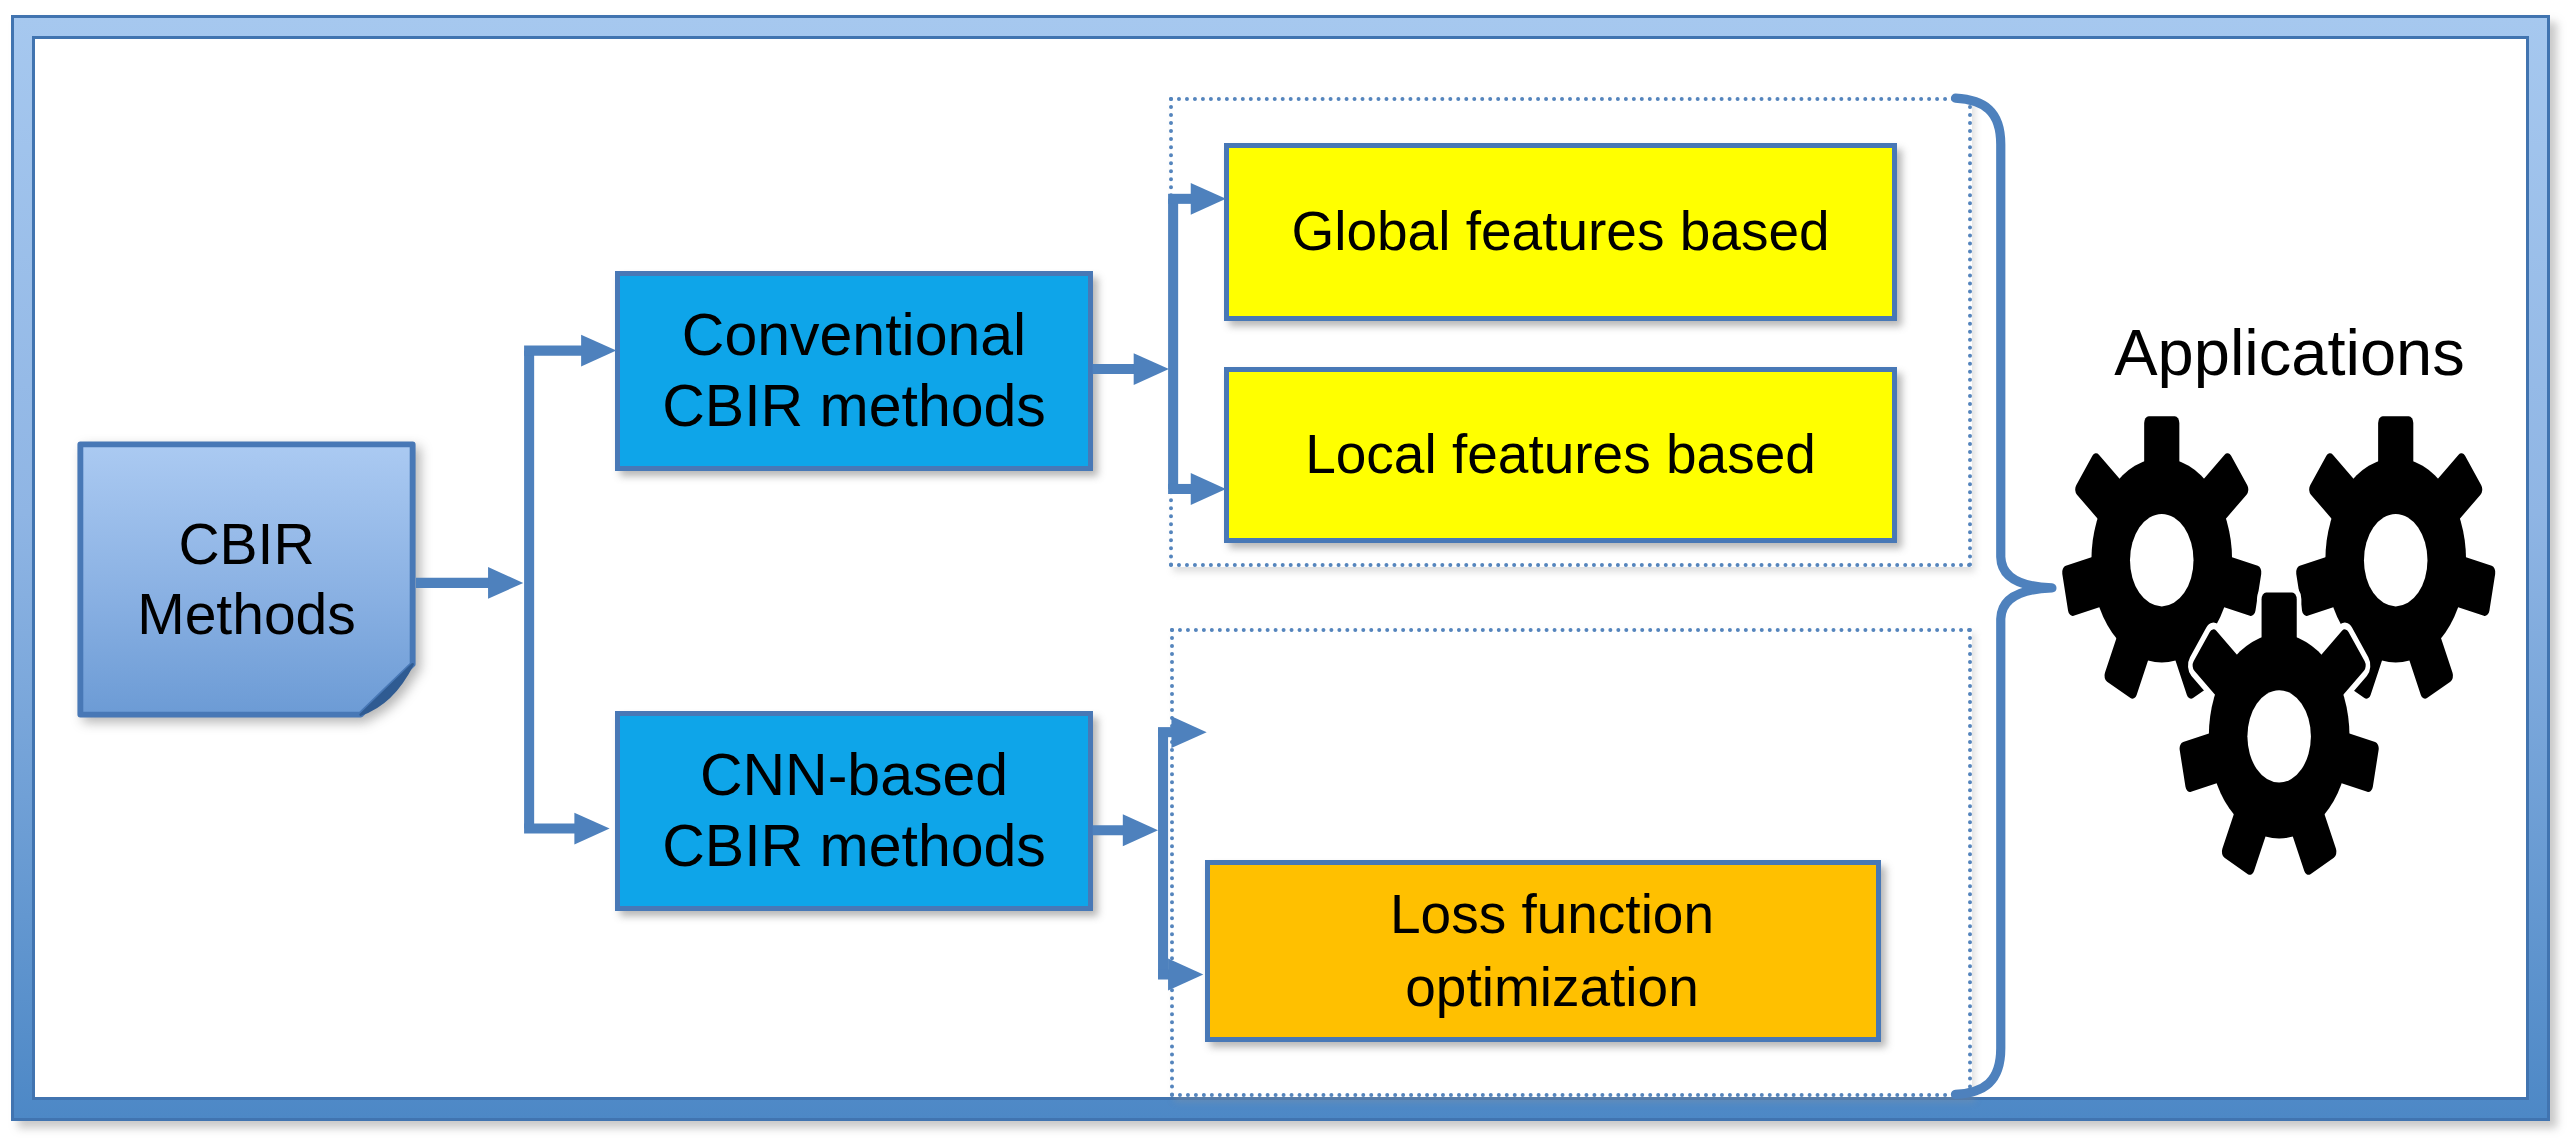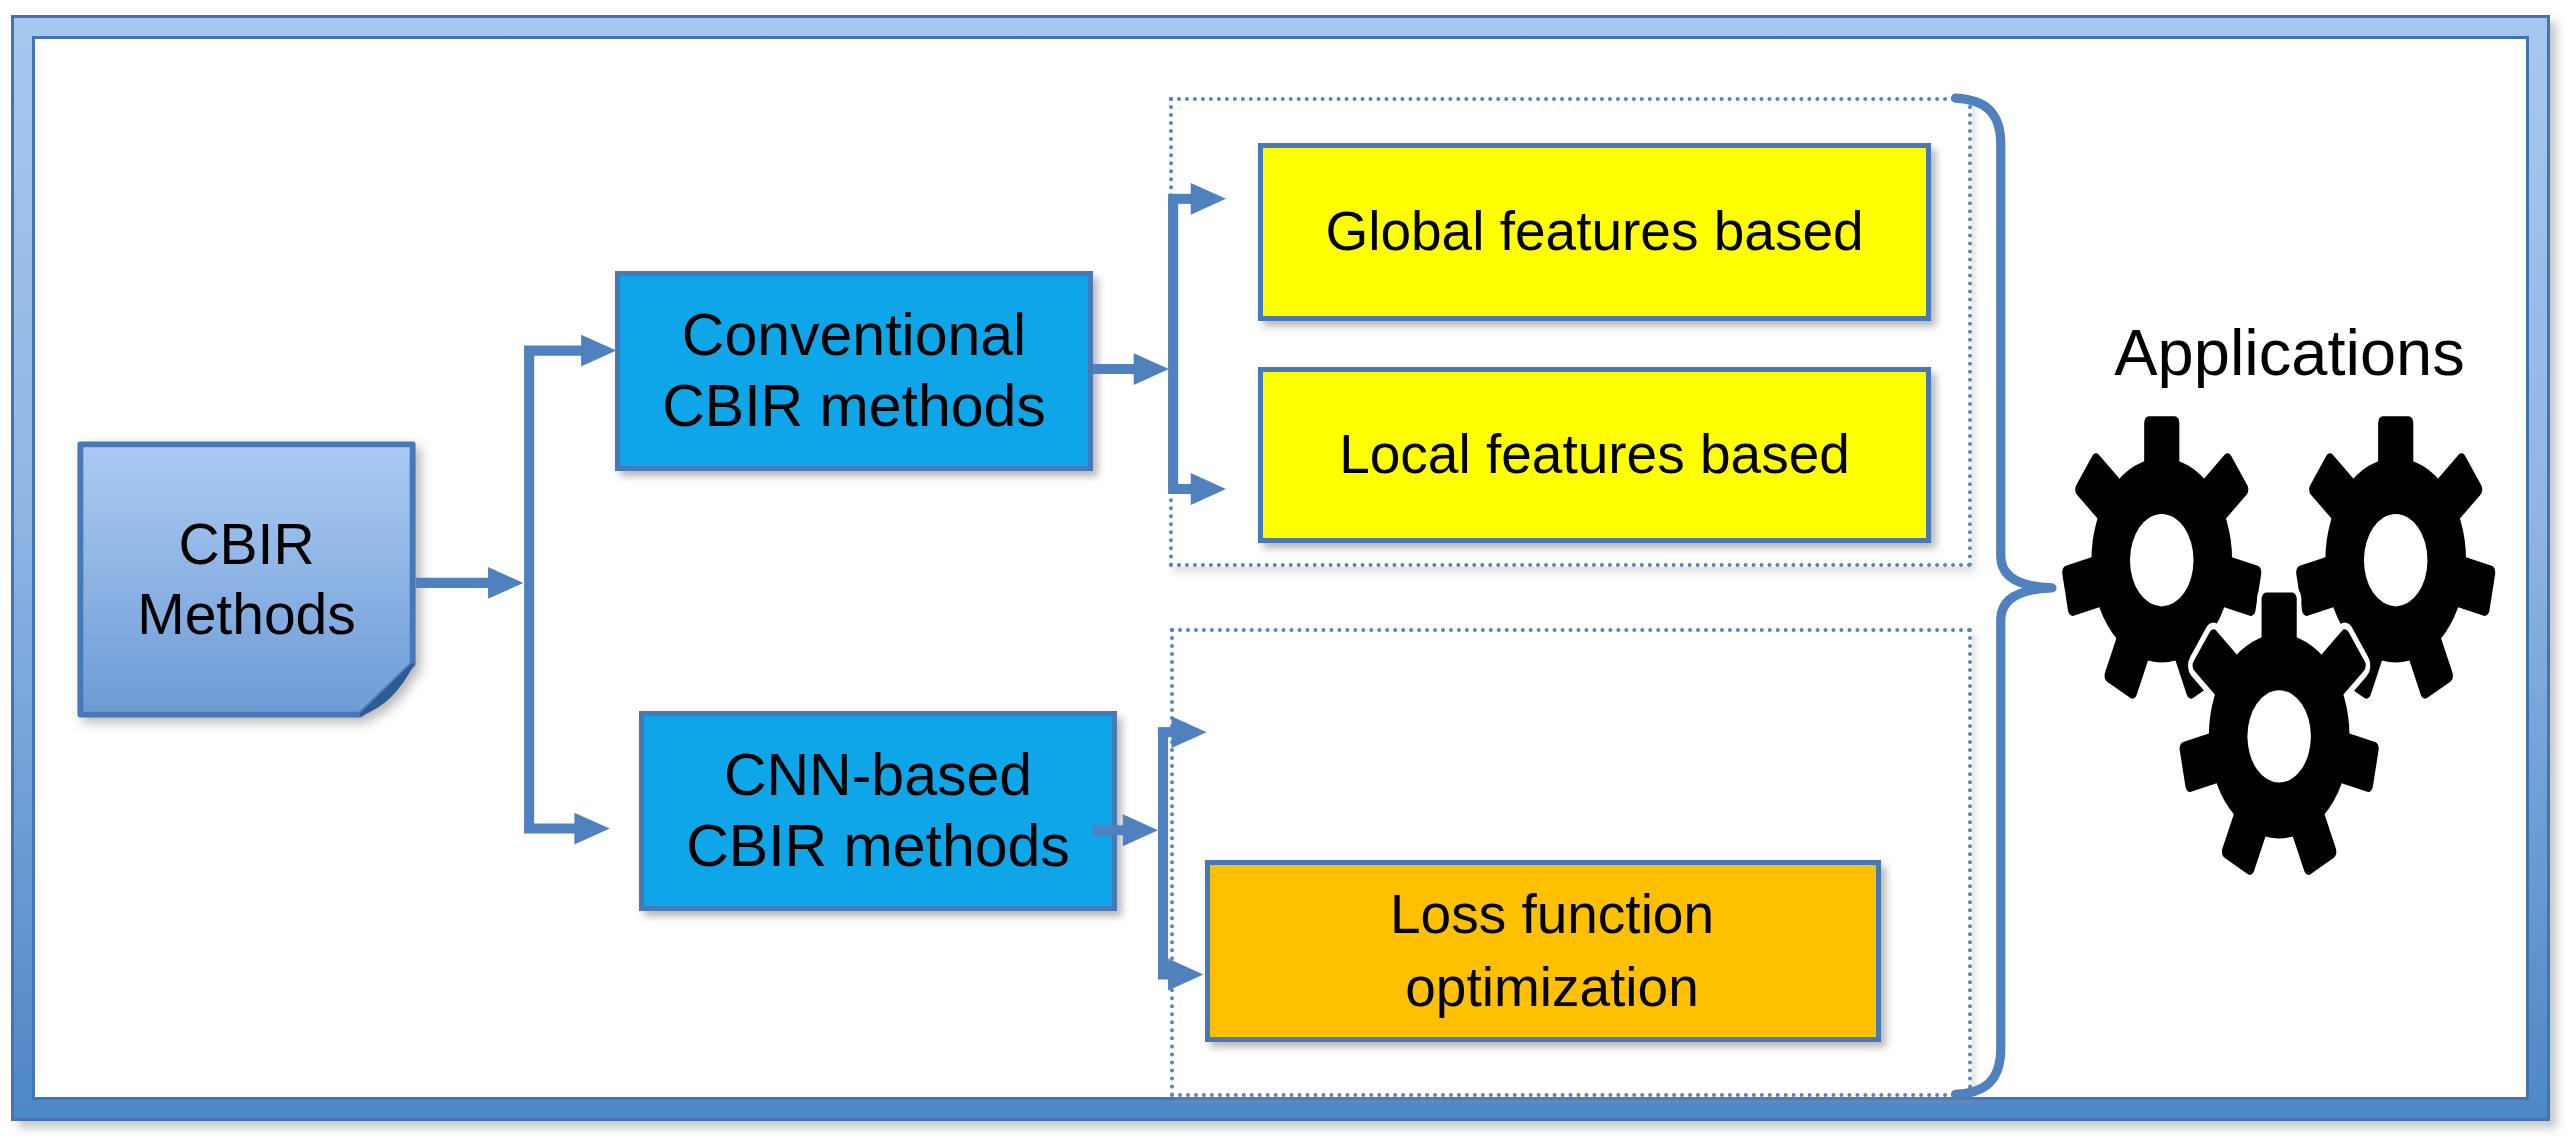--- a/index.html
+++ b/index.html
@@ -10,24 +10,24 @@
          border:3.4px solid #4174B0;
          background:linear-gradient(180deg,#A6C8EF 0%,#8FB5E4 45%,#4D88C6 100%);
          box-shadow:6.7px 6.7px 8.4px rgba(120,120,120,.40);}
   .frame-inner{position:absolute;inset:17.6px;background:#ffffff;border:3.4px solid #4174B0;box-sizing:border-box;}
   
   .box{position:absolute;display:flex;align-items:center;justify-content:center;text-align:center;
        box-sizing:border-box;border:5px solid #4878B6;z-index:1;
        box-shadow:5px 5.9px 7.5px rgba(95,95,95,.45);}
   .lbl{white-space:pre-line;}
   .green{background:#0ea5e9;font-size:59px;line-height:1.20;}
-  .yellow{background:#FFFF00;font-size:55px;line-height:1.30;margin-left:34px;}
+  .yellow{background:#FFFF00;font-size:55px;line-height:1.30;}
   .orange{background:#FFC000;font-size:55px;line-height:1.32;}
   .g1{left:615px;top:271px;width:478px;height:200px;}
-  .g2{left:615px;top:711px;width:478px;height:200px;margin-left:24px;}
+  .g2{left:615px;top:711px;width:478px;height:200px;}
   .y1{left:1224px;top:143px;width:673px;height:178px;}
   .y2{left:1224px;top:367px;width:673px;height:176px;align-items:center;}
   .o1{left:1205px;top:643px;width:676px;height:174px;}
   .o2{left:1205px;top:860px;width:676px;height:182px;padding-left:18px;}
   
   .dotted{position:absolute;border:4.2px dotted #5585BD;box-sizing:border-box;z-index:0;
           box-shadow:4.2px 5px 6.7px rgba(150,150,150,.30);}
   .d1{left:1169px;top:97px;width:803px;height:470px;}
   .d2{left:1170px;top:628px;width:802px;height:469px;}
   

